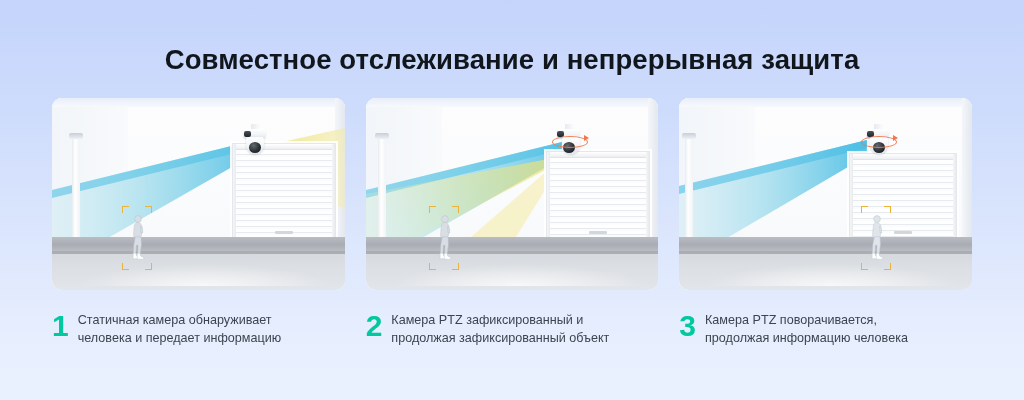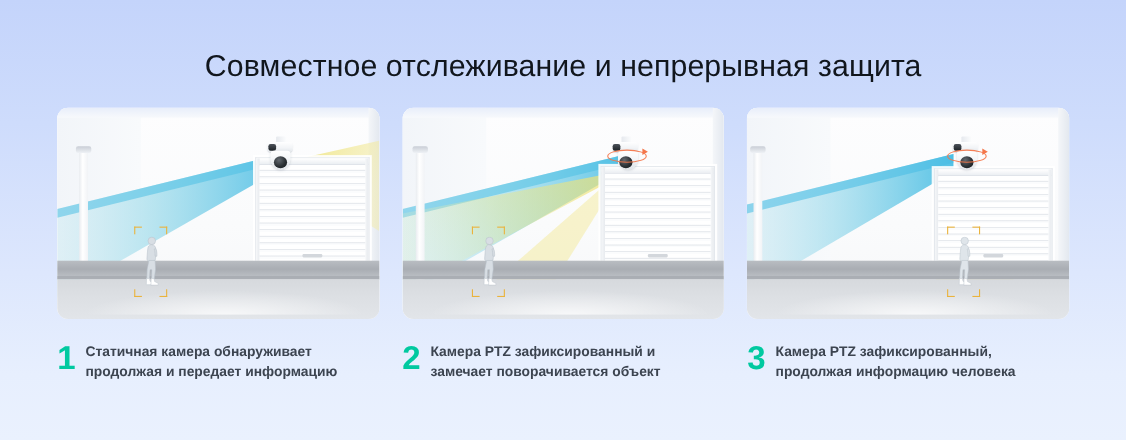--- a/index.html
+++ b/index.html
@@ -17,21 +17,21 @@
   }
 
   
   .title {
     position: absolute;
     top: 44px;
     left: 0;
     width: 100%;
     text-align: center;
     font-size: 27.5px;
-    font-weight: normal;
+    font-weight: bold;
     color: #11161d;
     letter-spacing: 0.1px;
     white-space: nowrap;
   }
 
   
   .panels {
     position: absolute;
     top: 98px;
     left: 52px;
@@ -283,21 +283,21 @@
     line-height: 1;
     margin-top: 1px;
     flex: 0 0 auto;
   }
   .caption .txt {
     font-size: 12.6px;
     line-height: 1.45;
     color: #3c4450;
     padding-top: 1px;
   }
-  .caption .txt span { display: block; white-space: nowrap; font-weight: bold; }
+  .caption .txt span { display: block; white-space: nowrap; }
 </style>
 </head>
 <body>
 
 <div class="title">Совместное отслеживание и непрерывная защита</div>
 
 <div class="panels">
 
   <div class="panel">
     <div class="scene"></div>
@@ -531,32 +531,32 @@
     </div>
   </div>
 </div>
 
 <div class="captions">
 
   <div class="caption">
     <div class="num">1</div>
     <div class="txt">
       <span>Статичная камера обнаруживает</span>
-      <span>продолжая и передает информацию</span>
+      <span>человека и передает информацию</span>
     </div>
   </div>
 
   <div class="caption">
     <div class="num">2</div>
     <div class="txt">
       <span>Камера PTZ зафиксированный и</span>
-      <span>замечает поворачивается объект</span>
+      <span>продолжая зафиксированный объект</span>
     </div>
   </div>
 
   <div class="caption">
     <div class="num">3</div>
     <div class="txt">
-      <span>Камера PTZ зафиксированный,</span>
+      <span>Камера PTZ поворачивается,</span>
       <span>продолжая информацию человека</span>
     </div>
   </div>
 </div>
 
 </body></html>

